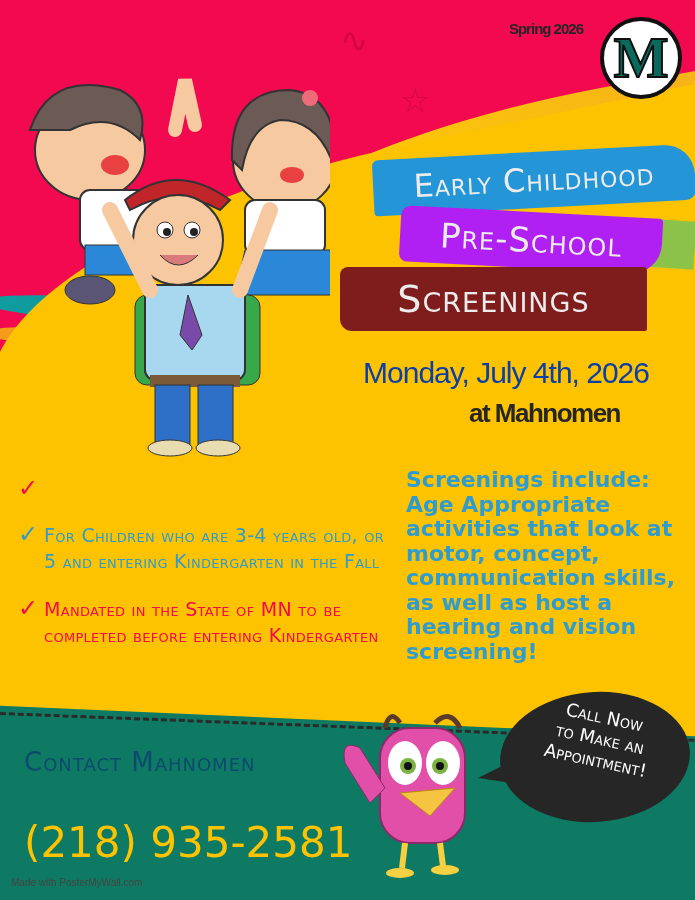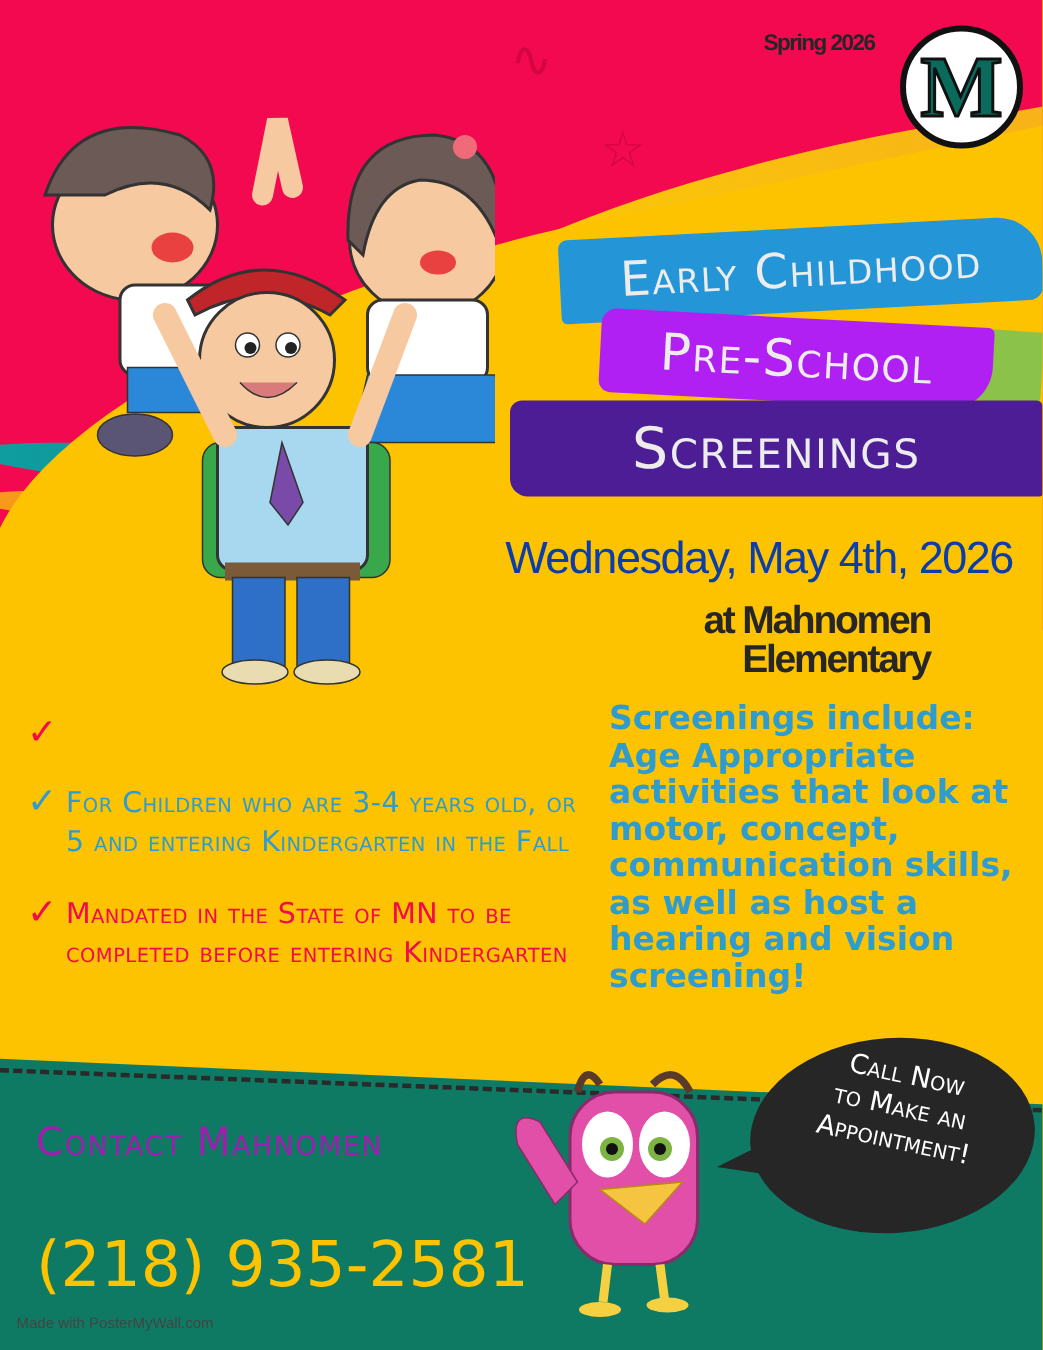--- a/index.html
+++ b/index.html
@@ -18,38 +18,38 @@
   .season { font-family: "Liberation Sans", sans-serif; font-weight: 900; font-size: 15px; letter-spacing: -1px; }
   .logo { position: absolute; left: 600px; top: 17px; width: 82px; height: 82px; border-radius: 50%; background: #fff; border: 4px solid #111; display: flex; align-items: center; justify-content: center; }
   .logo span { font-family: "Liberation Serif", serif; font-weight: 900; font-size: 58px; color: #0a6b5c; -webkit-text-stroke: 2px #111; line-height: 1; }
 
   .kids { position: absolute; left: 10px; top: 70px; width: 320px; height: 390px; }
 
   .brush { position: absolute; font-family: "DejaVu Sans", sans-serif; color: #ececec; font-variant: small-caps; letter-spacing: 1px; display: flex; align-items: center; justify-content: center; }
   .brush-1 { left: 373px; top: 152px; width: 322px; height: 56px; background: #2495d6; transform: rotate(-3deg); font-size: 32px; border-radius: 6px 30px 10px 4px; }
   .brush-2 { left: 400px; top: 212px; width: 262px; height: 56px; background: #b120f2; transform: rotate(3deg); font-size: 34px; border-radius: 10px 4px 30px 8px; }
   .brush-2-tail { position: absolute; left: 640px; top: 220px; width: 55px; height: 48px; background: #8bc34a; transform: rotate(4deg); }
-  .brush-3 { left: 340px; top: 267px; width: 355px; height: 64px; background: #4c1d95; font-size: 38px; border-radius: 8px 4px 2px 12px; }
+  .brush-3 { left: 340px; top: 267px; width: 307px; height: 64px; background: #7f1d1d; font-size: 38px; border-radius: 8px 4px 2px 12px; }
 
   .date { position: absolute; left: 332px; top: 356px; width: 348px; text-align: center; font-family: "Liberation Sans", sans-serif; color: #0b3ea8; font-size: 30px; letter-spacing: -1px; }
   .venue { position: absolute; left: 420px; top: 400px; width: 200px; text-align: right; font-family: "Liberation Sans", sans-serif; font-weight: 900; font-size: 26px; line-height: 26px; color: #262626; letter-spacing: -1.5px; }
 
   .include { position: absolute; left: 406px; top: 468px; width: 270px; text-align: left; color: #2f9ccf; font-size: 22px; line-height: 24.5px; font-family: "DejaVu Sans", sans-serif; font-weight: bold; }
 
   .bullets { position: absolute; left: 18px; top: 476px; width: 380px; }
   .bullet { display: flex; margin-bottom: 22px; }
   .check { width: 26px; font-size: 24px; font-weight: bold; line-height: 24px; flex-shrink: 0; }
   .btext { font-variant: small-caps; font-size: 19px; line-height: 26px; letter-spacing: 0.3px; }
   .red { color: #f2094f; }
   .blue { color: #2f9ccf; }
 
   .bottom { position: absolute; left: -20px; top: 705px; width: 760px; height: 220px; background: #0e7a63; transform: rotate(2.5deg); transform-origin: left top; }
   .dash { position: absolute; left: 0; top: 712px; width: 695px; border-top: 3px dashed #2a2a2a; transform: rotate(2.2deg); transform-origin: left top; }
 
-  .contact { position: absolute; left: 24px; top: 745px; color: #a21caf; font-variant: small-caps; font-size: 26px; line-height: 35px; letter-spacing: 1px; text-align: right; }
+  .contact { position: absolute; left: 24px; top: 745px; color: #0c4a6e; font-variant: small-caps; font-size: 26px; line-height: 35px; letter-spacing: 1px; text-align: right; }
   .phone { position: absolute; left: 24px; top: 818px; color: #fdc300; font-size: 42px; letter-spacing: 0; }
   .credit { position: absolute; left: 11px; top: 877px; font-size: 10px; color: #444; font-family: "Liberation Sans", sans-serif; }
 
   .bird { position: absolute; left: 340px; top: 708px; width: 150px; height: 175px; }
   .bubble { position: absolute; left: 500px; top: 692px; width: 190px; height: 130px; background: #262626; border-radius: 50%; transform: rotate(-4deg); }
   .bubble-tail { position: absolute; left: 478px; top: 758px; width: 0; height: 0; border-top: 20px solid transparent; border-bottom: 6px solid transparent; border-right: 40px solid #262626; }
   .bubble-text { position: absolute; left: 520px; top: 706px; width: 160px; text-align: center; color: #fff; font-variant: small-caps; font-size: 18px; line-height: 22px; transform: rotate(12deg); }
 </style>
 </head>
 <body>
@@ -111,24 +111,23 @@
     <path d="M140 220 L100 140" stroke="#f7c9a0" stroke-width="16" stroke-linecap="round"></path>
     <path d="M230 220 L260 140" stroke="#f7c9a0" stroke-width="16" stroke-linecap="round"></path>
   </g>
 </svg>
 
 <div class="brush brush-1">Early Childhood</div>
 <div class="brush-2-tail"></div>
 <div class="brush brush-2">Pre-School</div>
 <div class="brush brush-3">Screenings</div>
 
-<div class="date">Wednesday, May 4th, 2026</div>
+<div class="date">Monday, July 4th, 2026</div>
 <div class="venue">
   <div>at Mahnomen</div>
-  <div>Elementary</div>
 </div>
 
 <div class="include">Screenings include: Age Appropriate activities that look at motor, concept, communication skills, as well as host a hearing and vision screening!</div>
 
 <div class="bullets">
   <div class="bullet">
     <span class="check red">✓</span>
   </div>
   <div class="bullet" style="margin-top:6px;">
     <span class="check blue">✓</span>

